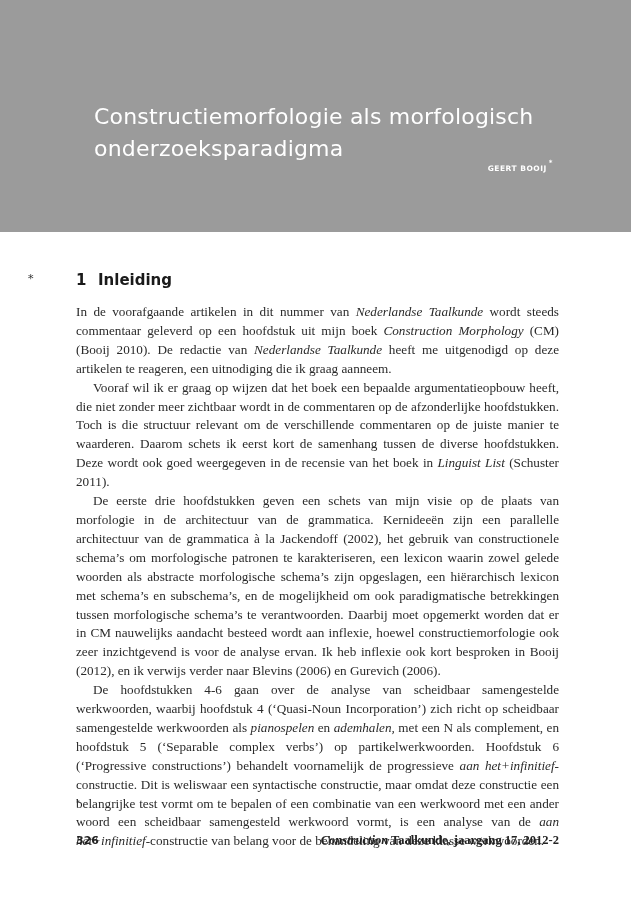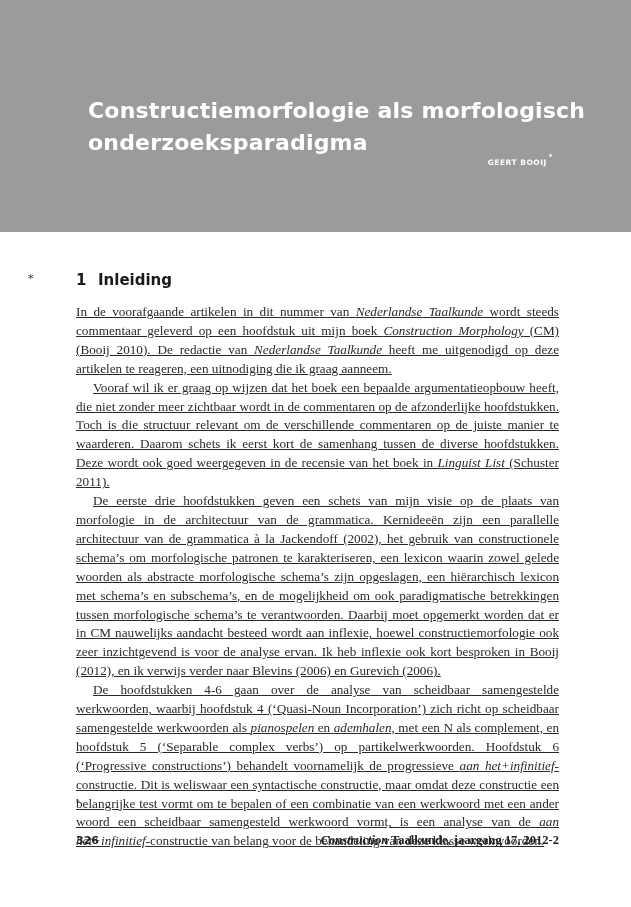--- a/index.html
+++ b/index.html
@@ -8,44 +8,44 @@
     background: #ffffff; color: #2a2a2a;
     font-family: "DejaVu Serif", "Liberation Serif", serif;
   }
   .header-band {
     position: absolute; left: 0; top: 0; width: 631px; height: 232px;
     background: #9b9b9b;
   }
   .title {
     position: absolute; left: 76px; top: 83px; width: 520px;
     color: #ffffff; font-family: "DejaVu Sans", "Liberation Sans", sans-serif;
-    font-weight: bold; font-size: 22px; line-height: 32px; letter-spacing: 0.2px;
-    margin: 12px;
+    font-weight: normal; font-size: 22px; line-height: 32px; letter-spacing: 0.2px;
+    margin: 18px;
   }
   .author {
-    position: absolute; right: 78px; top: 155px;
+    position: absolute; right: 78px; top: 161px;
     color: #ffffff; font-family: "DejaVu Sans", "Liberation Sans", sans-serif;
     font-weight: bold; font-size: 7.5px; letter-spacing: 0.5px;
   }
   .author sup { font-size: 7px; position: relative; top: -2px; margin-left: 2px; }
   .section-marker {
     position: absolute; left: 28px; top: 272px; font-size: 11px; color: #333;
   }
   .section-head {
     position: absolute; left: 76px; top: 271px;
     font-family: "DejaVu Sans", "Liberation Sans", sans-serif;
     font-weight: bold; font-size: 15px; color: #1a1a1a;
   }
   .section-head .num { display: inline-block; width: 22px; font-weight: bold; }
   .body-text {
     position: absolute; left: 76px; top: 303px; width: 483px;
     font-family: "Liberation Serif", "DejaVu Serif", serif;
     font-size: 13.2px; line-height: 18.9px; text-align: justify; color: #2a2a2a;
   }
-  .body-text p { margin: 0; text-decoration: underline; }
+  .body-text p { margin: 0; }
   .body-text p.indent { text-indent: 17px; }
   .body-text em { font-style: italic; }
   .footnote {
     position: absolute; left: 76px; top: 803px; width: 483px;
     font-family: "Liberation Serif", "DejaVu Serif", serif;
     font-size: 10.5px; color: #333;
   }
   .footnote .mark { position: absolute; left: 0; top: -4px; font-size: 8px; }
   .footnote .text { margin-left: 19px; }
   .page-number {

